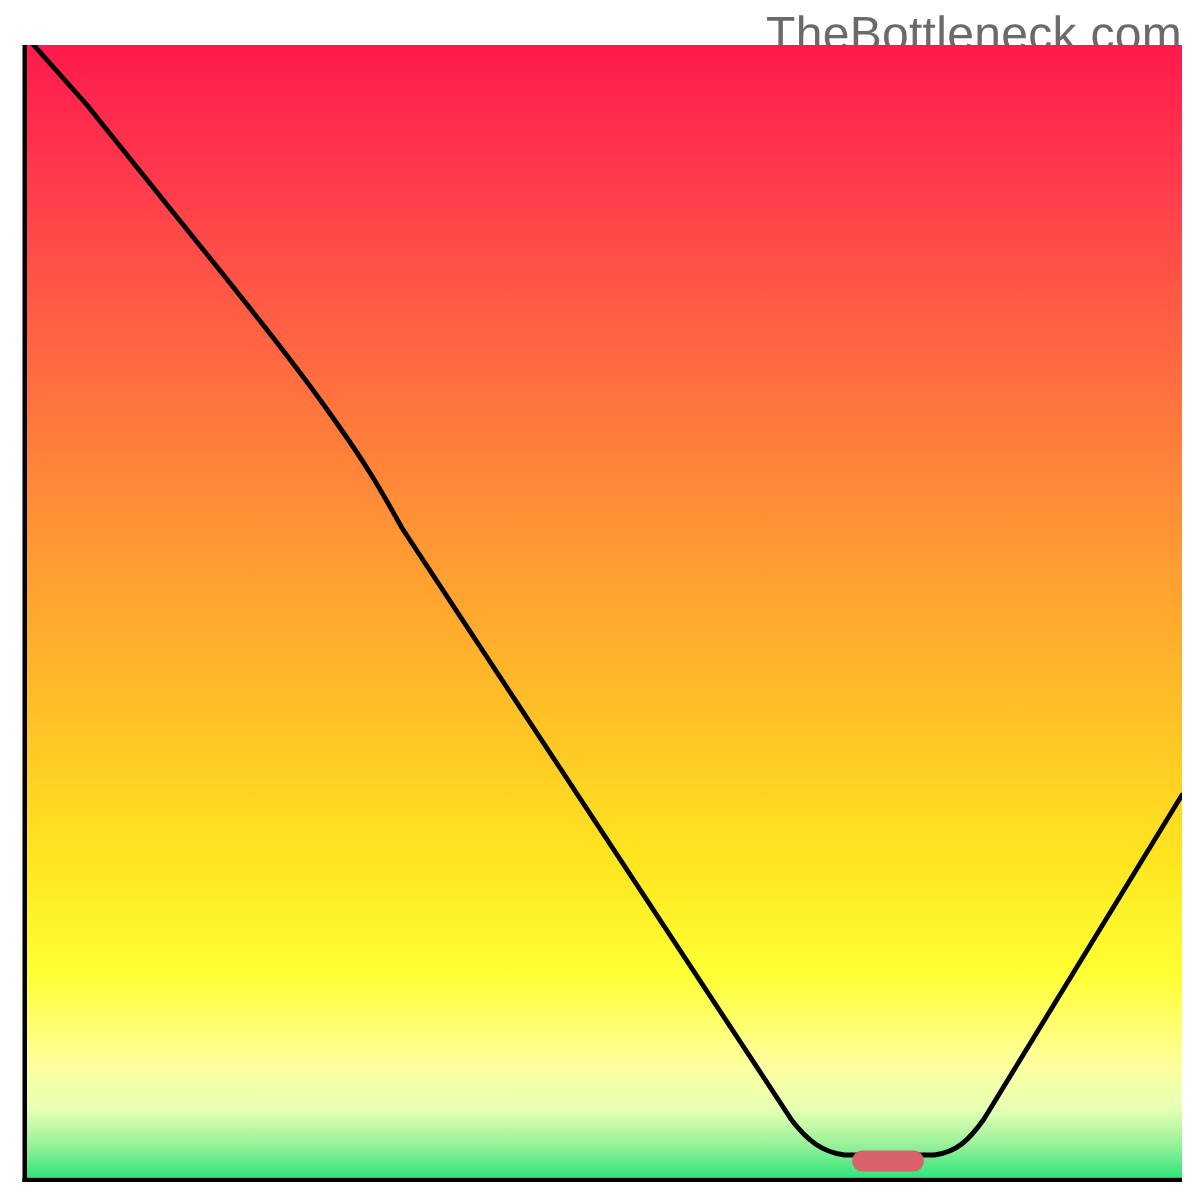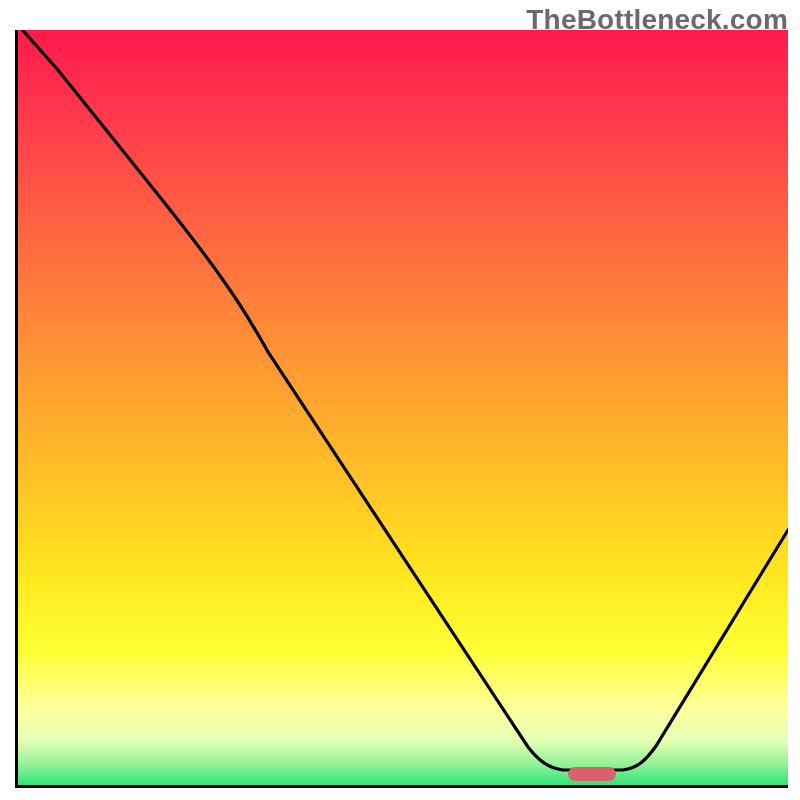--- a/index.html
+++ b/index.html
@@ -12,22 +12,22 @@
   }
   .container {
     position: relative;
     width: 800px;
     height: 800px;
   }
   .watermark {
     position: absolute;
     top: 4px;
     right: 12px;
-    font-size: 28px;
-    font-weight: 700;
+    font-size: 32px;
+    font-weight: 400;
     color: #6a6a6a;
     letter-spacing: 0.2px;
   }
   .plot-frame {
     position: absolute;
     left: 15px;
     top: 30px;
     width: 770px;
     height: 755px;
     border-left: 3px solid #000;

